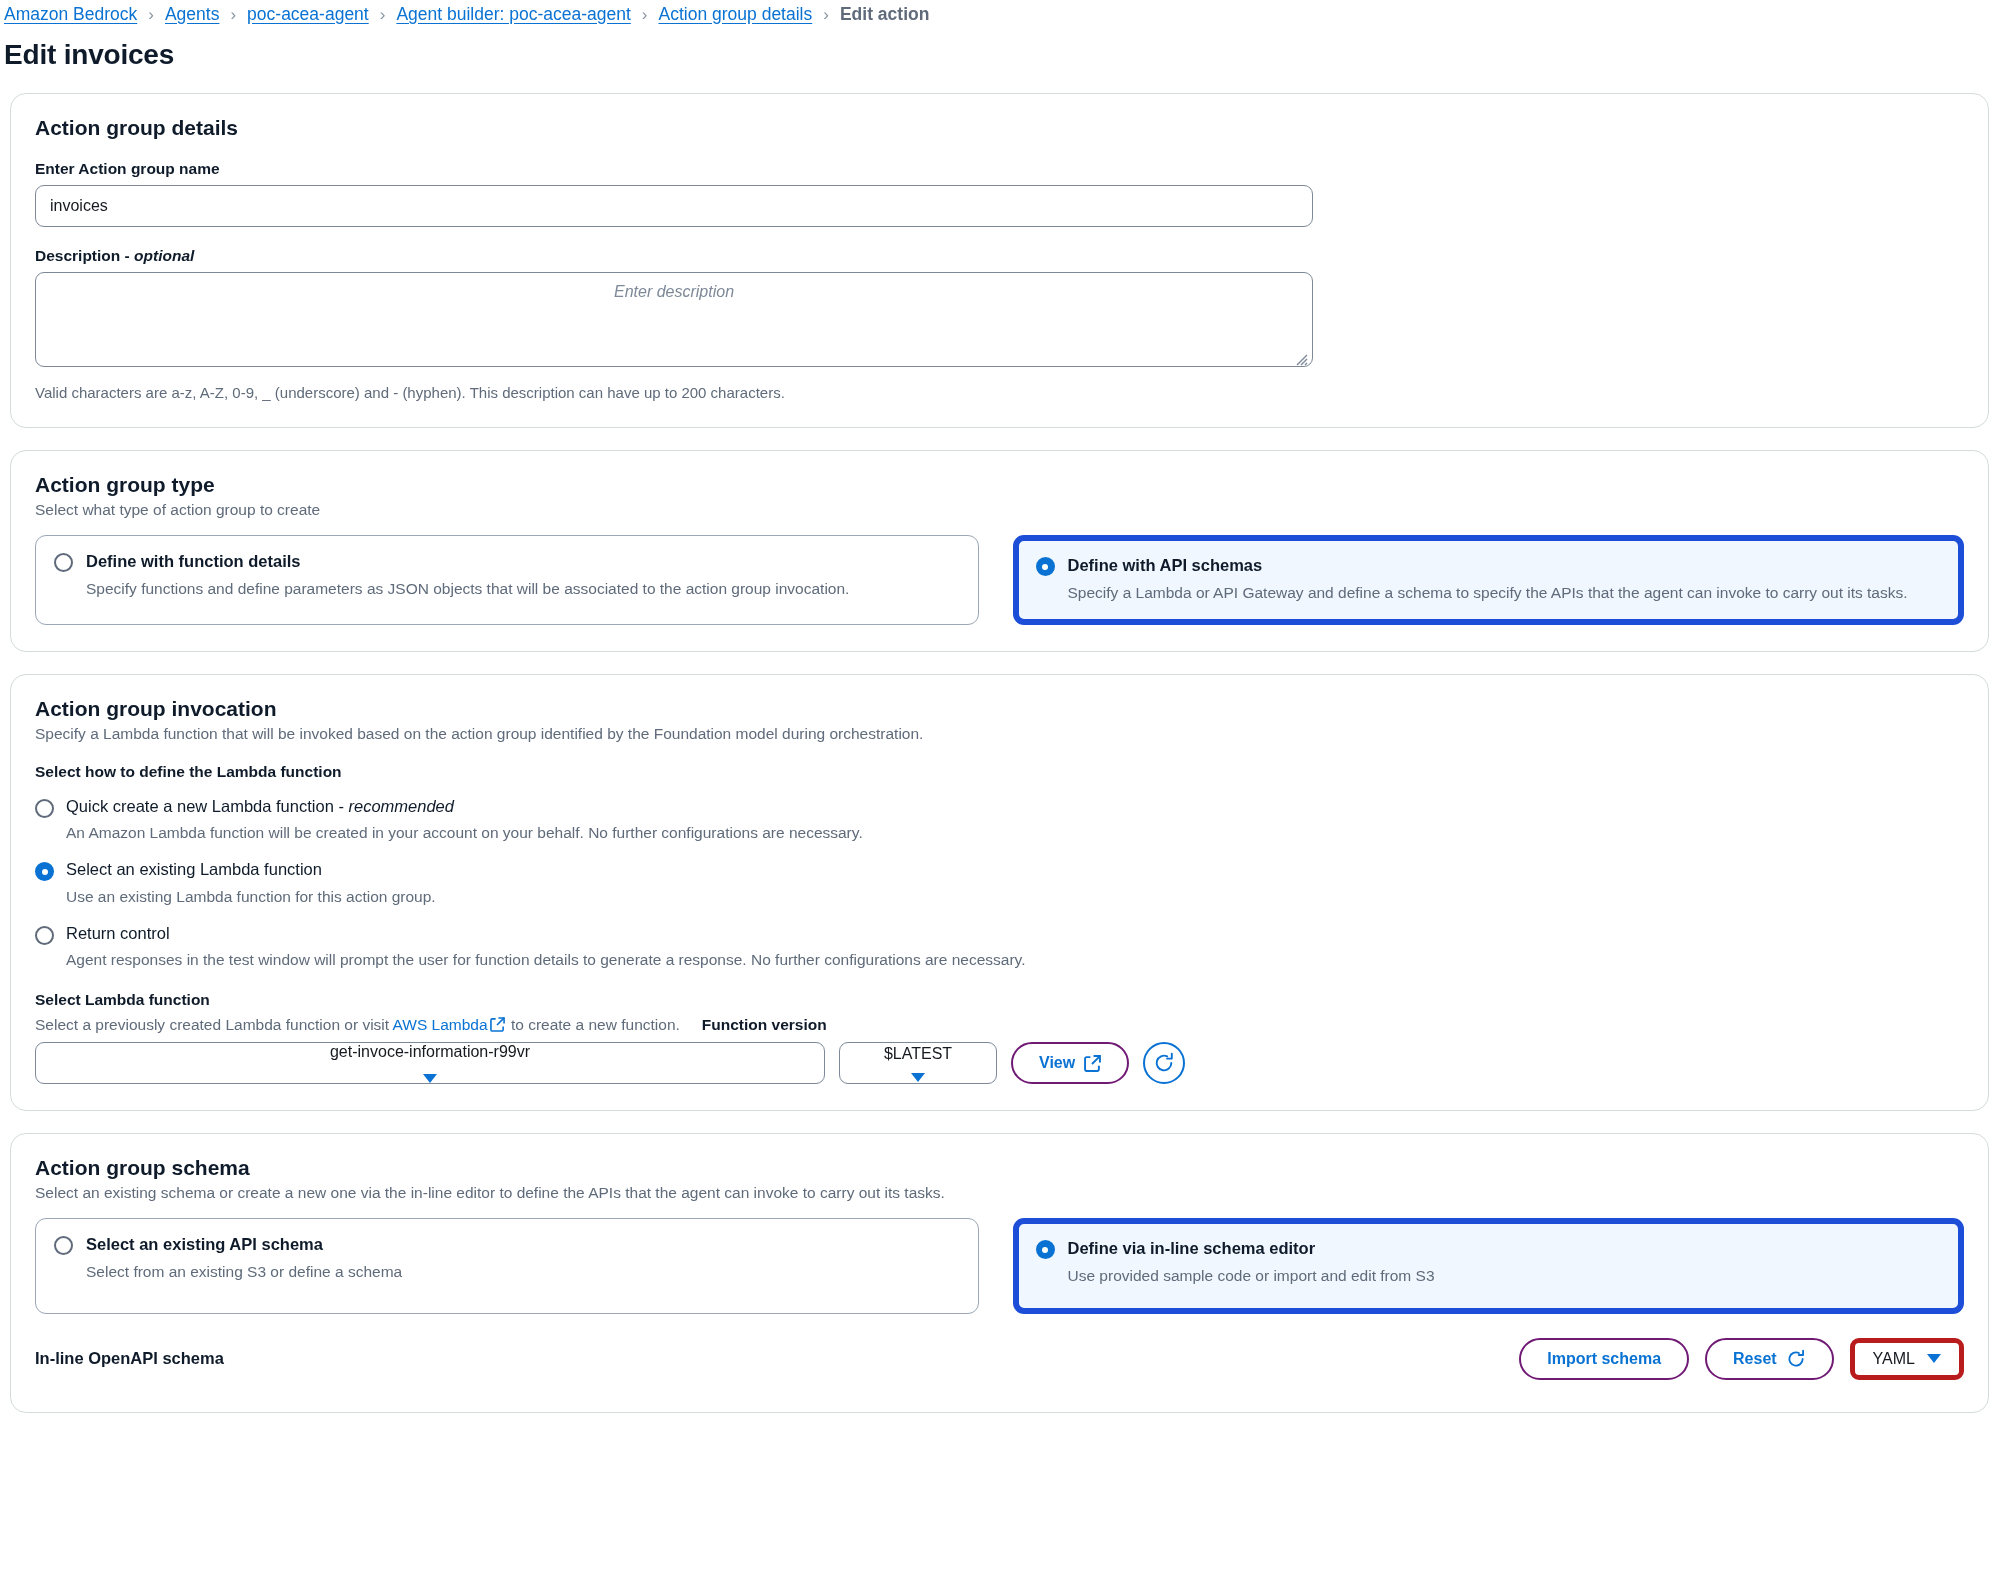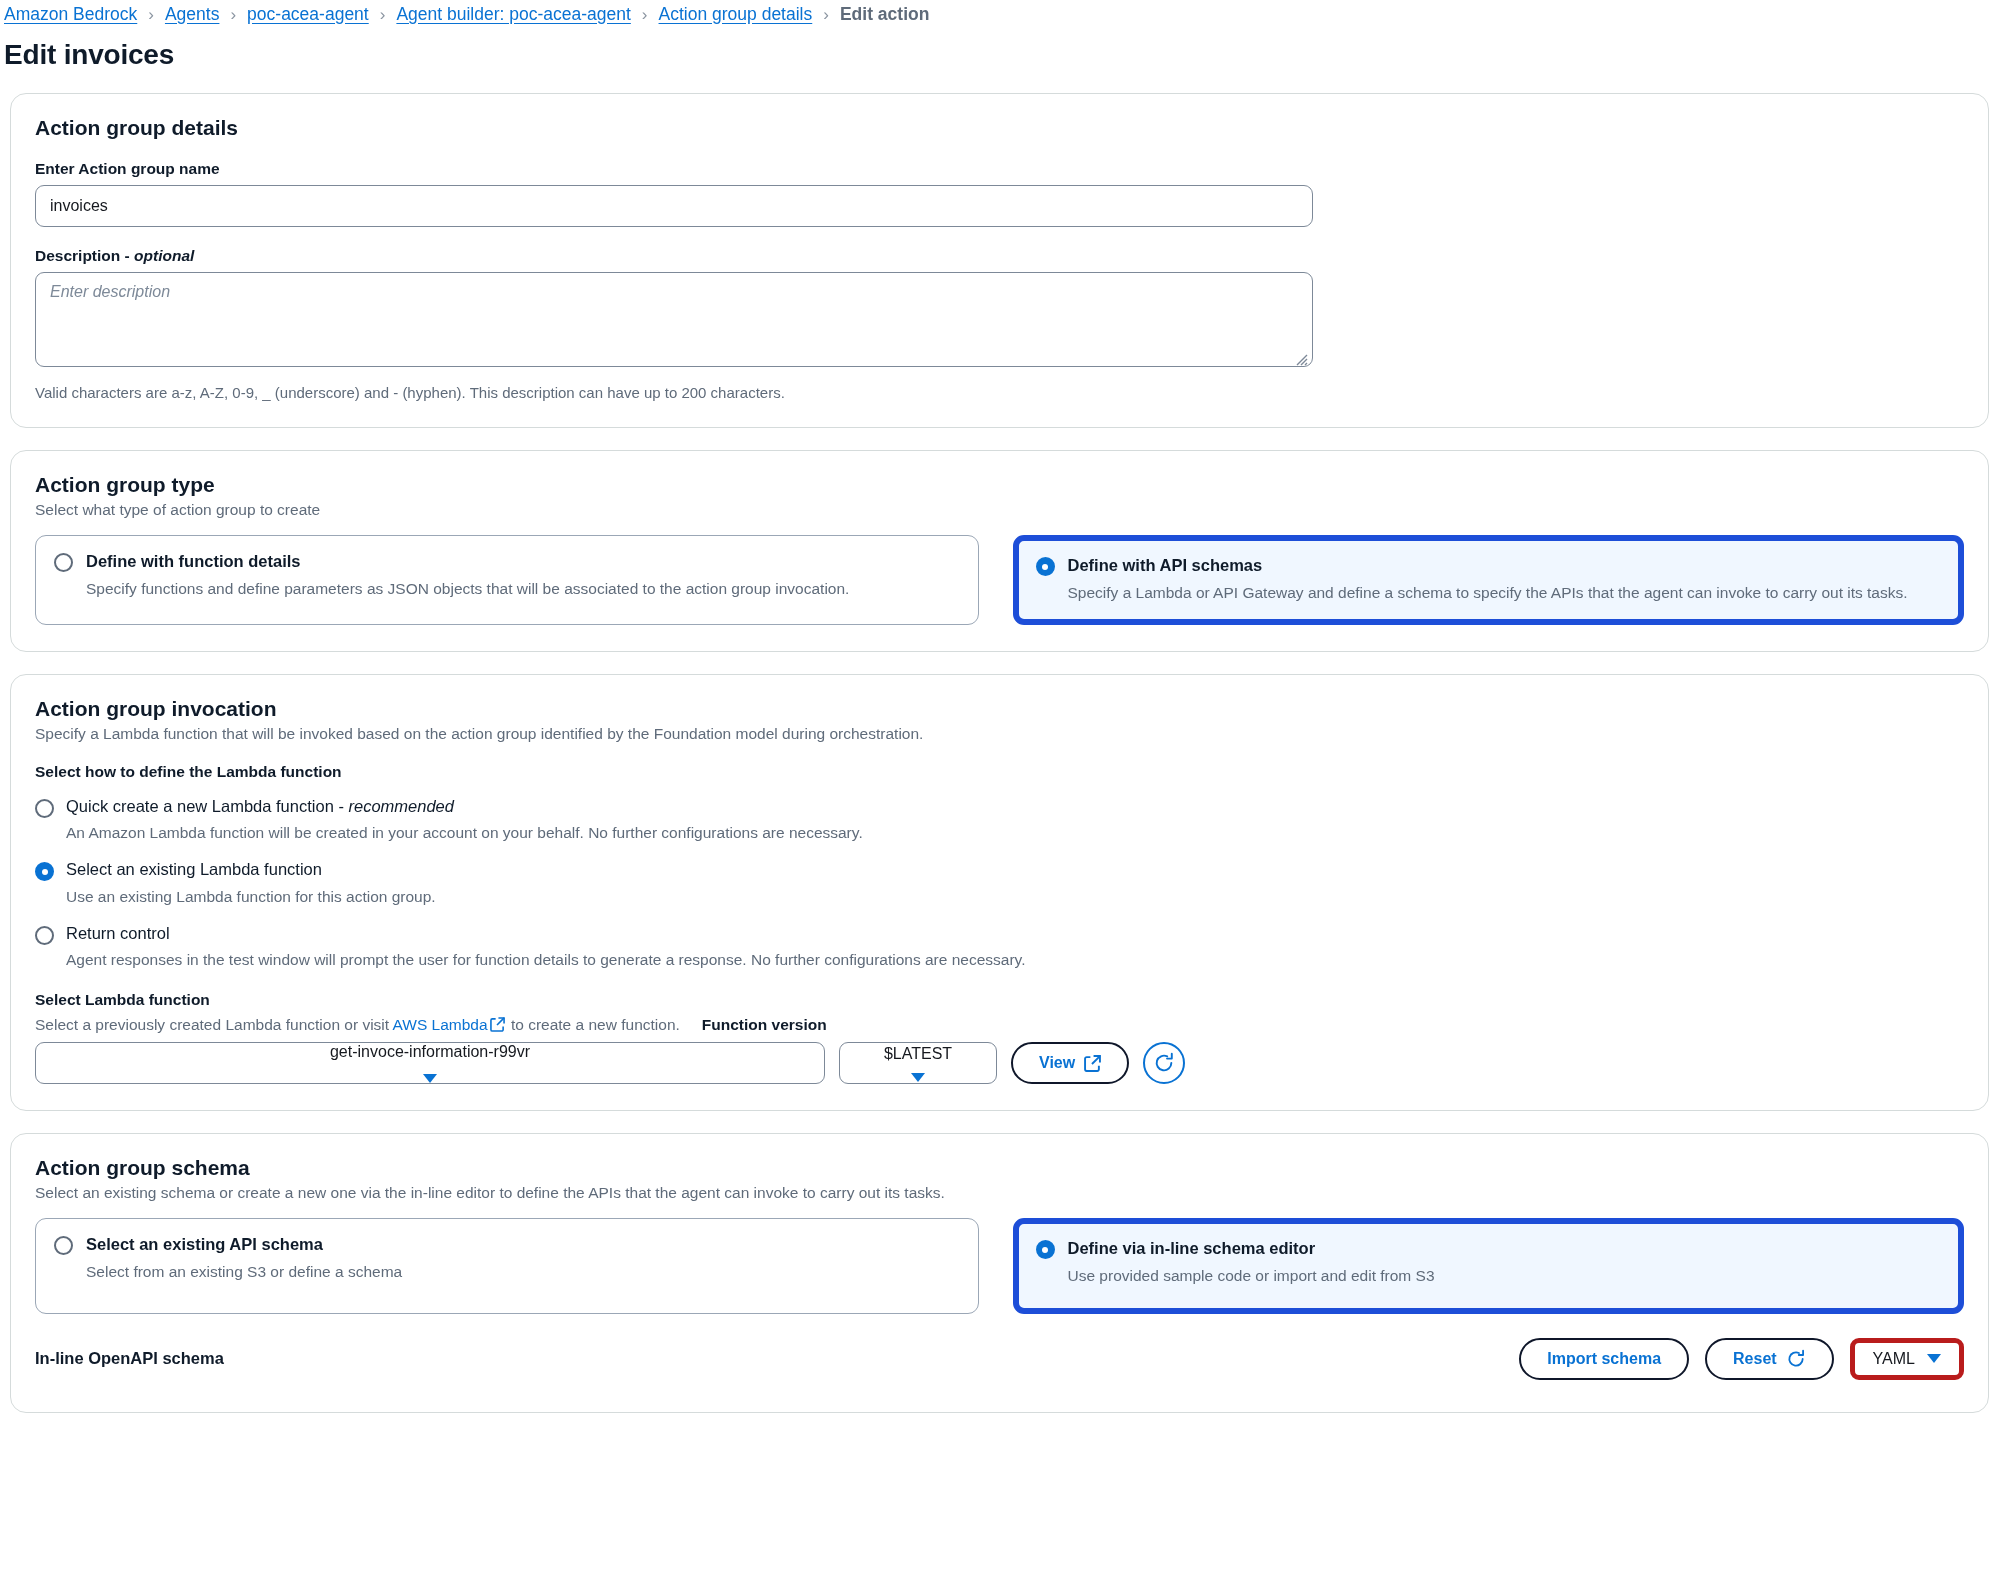--- a/index.html
+++ b/index.html
@@ -69,20 +69,21 @@
     outline: none;
   }
   .textarea-wrap { position: relative; width: 1278px; }
   .textarea {
     width: 1278px; height: 95px;
     border: 1px solid #7d8998; border-radius: 9px;
     background: #fff; font-size: 16px; color: #16191f;
     padding: 10px 14px; resize: none;
     font-family: "Liberation Sans", sans-serif;
     outline: none;
+    text-align: center;
   }
   .textarea::placeholder { color: #7d8998; font-style: italic; }
   .resize-grip {
     position: absolute; right: 5px; bottom: 5px;
     width: 16px; height: 16px; pointer-events: none;
   }
   .constraint {
     font-size: 15px; color: #5f6b7a; margin-top: 13px;
   }
 
@@ -156,21 +157,21 @@
   }
   .select-lambda { width: 790px; justify-content: space-between; }
   .select-version { width: 158px; justify-content: center; }
   .caret {
     width: 0; height: 0;
     border-left: 7px solid transparent; border-right: 7px solid transparent;
     border-top: 9px solid #0972d3; flex: none;
   }
   .caret-dark { border-top-color: #0972d3; }
   .btn-outline {
-    height: 42px; border: 2px solid #0f172a; border-radius: 22px;
+    height: 42px; border: 2px solid #701a75; border-radius: 22px;
     background: #fff; color: #0972d3; font-size: 16px; font-weight: bold;
     display: inline-flex; align-items: center; justify-content: center;
     gap: 9px; padding: 0 26px; cursor: pointer;
     font-family: "Liberation Sans", sans-serif;
   }
   .icon-btn-round {
     width: 42px; height: 42px; border-radius: 50%;
     border: 2px solid #0972d3; background: #fff;
     display: inline-flex; align-items: center; justify-content: center;
     cursor: pointer;

